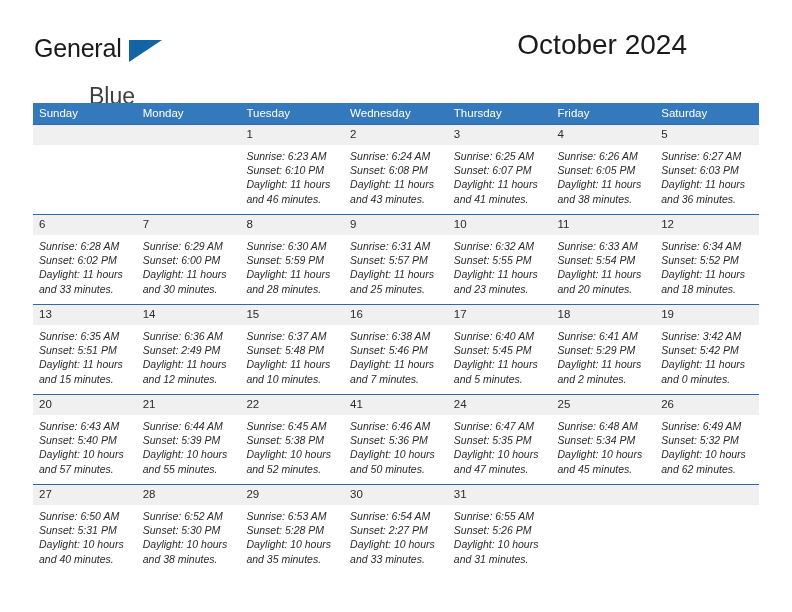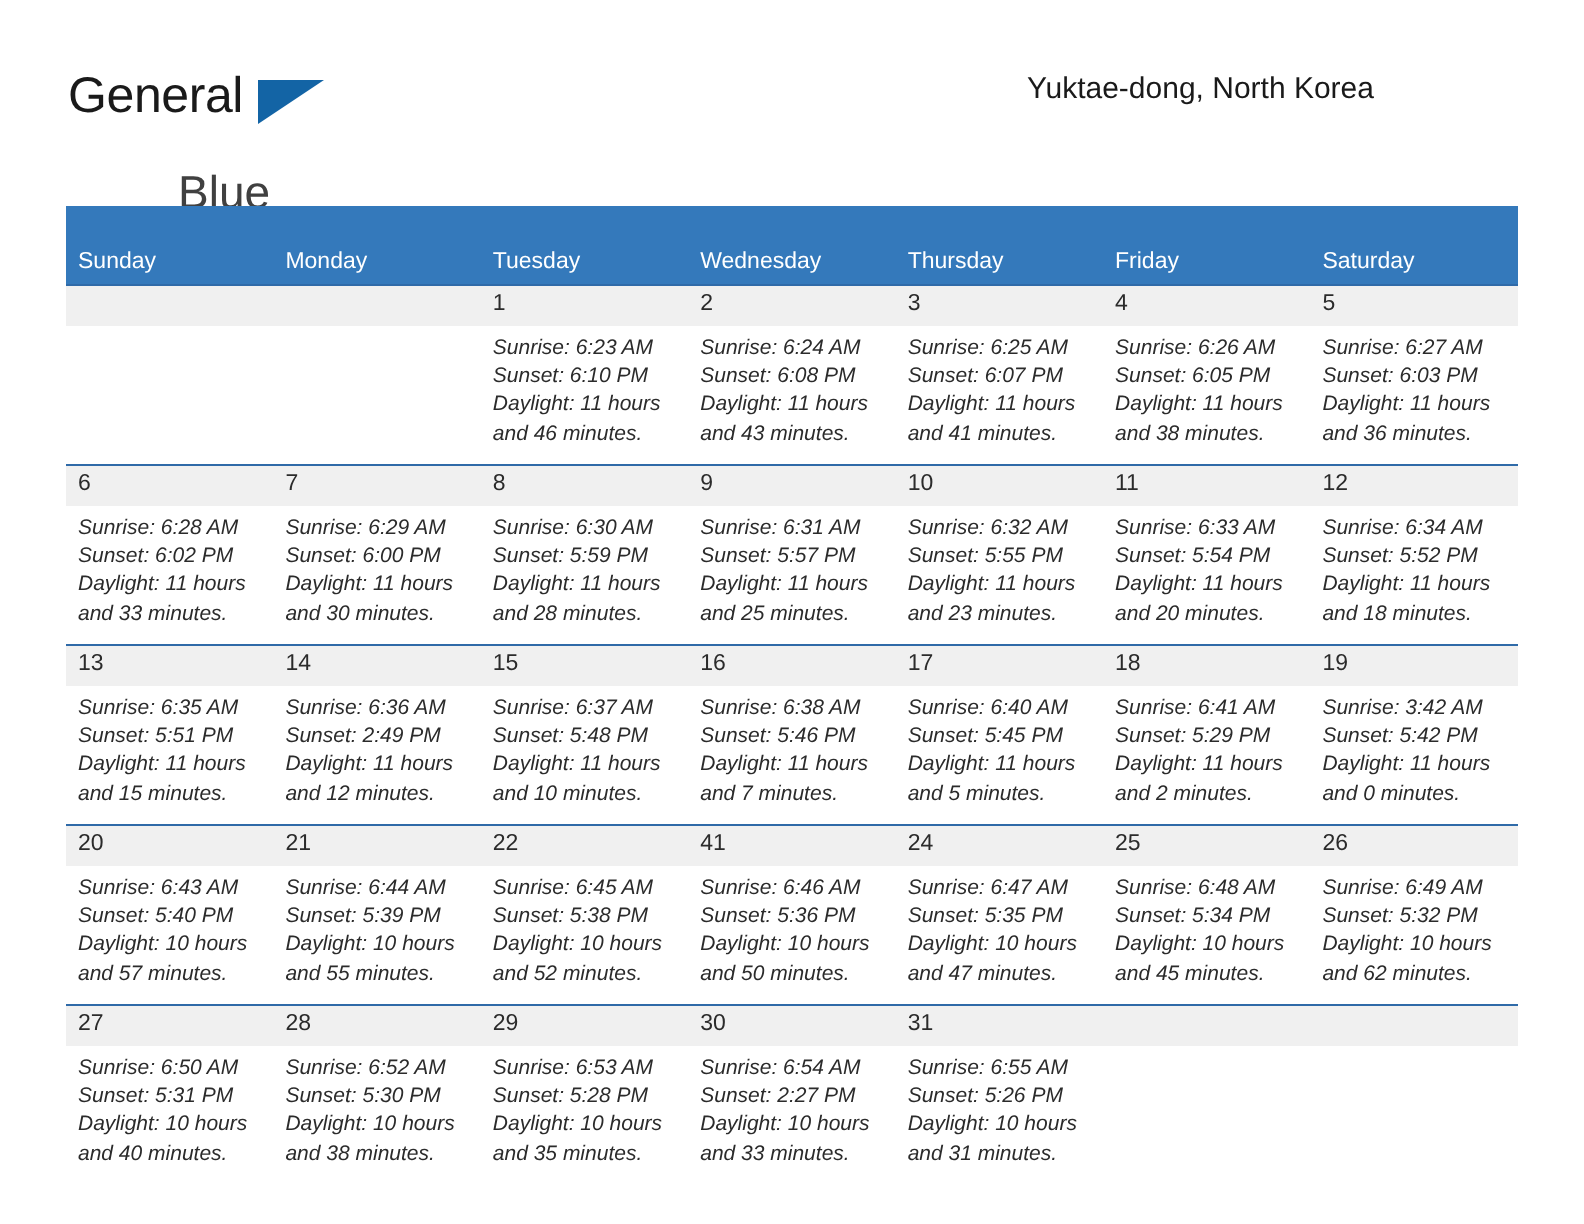--- a/index.html
+++ b/index.html
@@ -97,21 +97,21 @@
     border-collapse: collapse;
     table-layout: fixed;
   }
 
   .calendar th {
     background: #3479bb;
     color: #ffffff;
     font-size: 11.5px;
     font-weight: normal;
     text-align: left;
-    padding: 22px 0 5px 6px;
+    padding: 4px 0 5px 6px;
     height: 12px;
     border: none;
   }
 
   .calendar td {
     vertical-align: top;
     padding: 0;
     width: 103.71px;
     height: 89px;
     border-top: 1.5px solid #2f6aa8;
@@ -149,21 +149,21 @@
 
   <div class="top">
 
     <div class="logo">
       <span class="logo-general">General</span>
       <span class="logo-tri"></span>
       <span class="logo-blue">Blue</span>
     </div>
 
     <div class="title-block">
-      <div class="cal-subtitle">Yuktae-dong, North Korea</div>
+      <div class="cal-title">October 2024</div>
     </div>
 
   </div>
 
   <table class="calendar">
     <thead>
       <tr>
         <th>Sunday</th>
         <th>Monday</th>
         <th>Tuesday</th>

